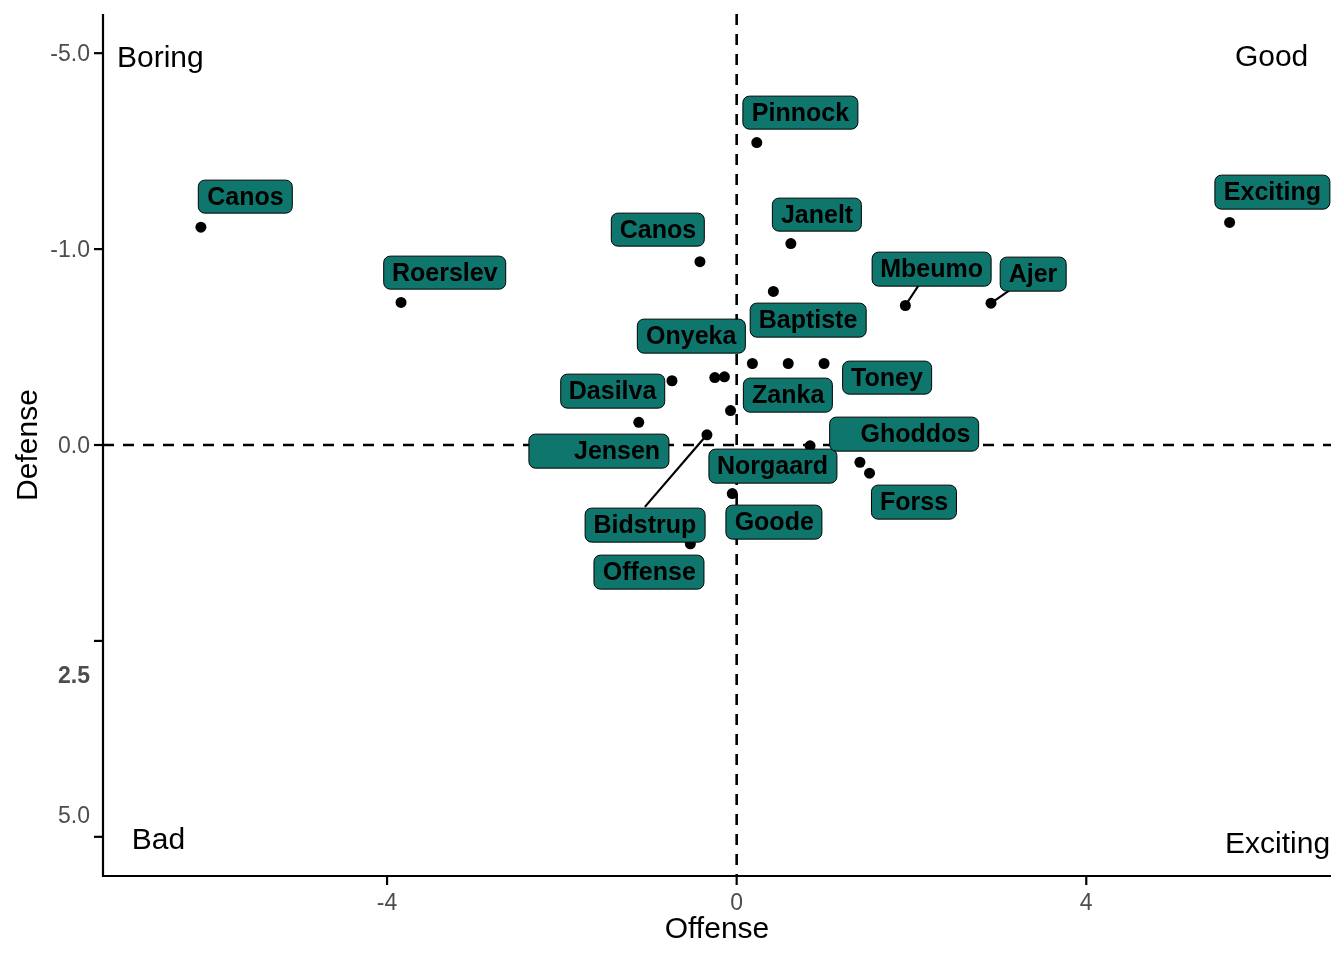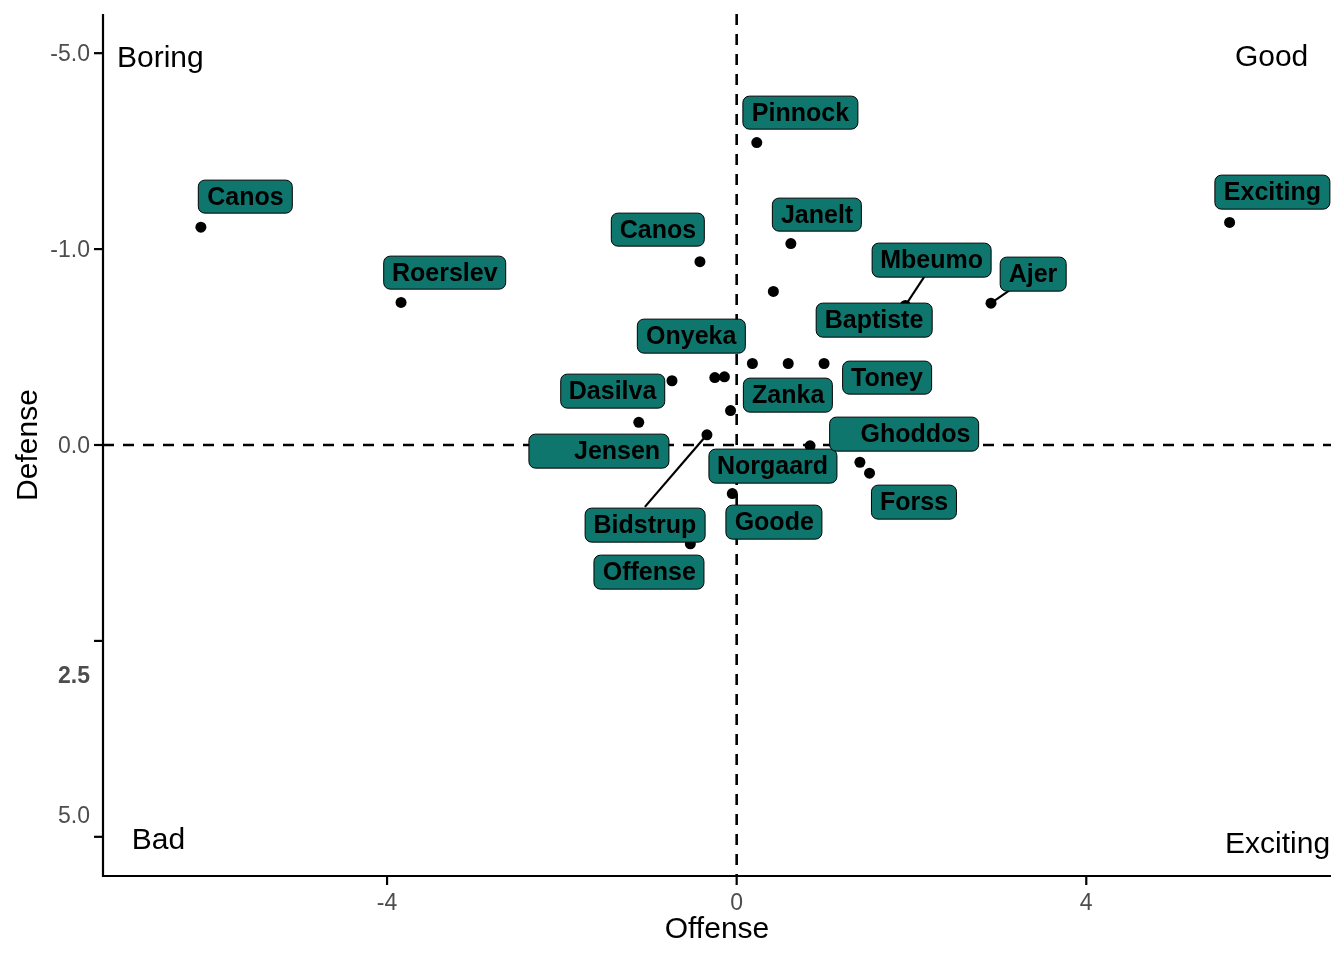--- a/index.html
+++ b/index.html
@@ -123,22 +123,22 @@
       <div class="tick-label x" style="left: 1086.27px; top: 889px;">4</div>
       <div class="quadrant-label" style="top: 57.1px; left: 116.984px;">Boring</div>
       <div class="quadrant-label" style="top: 55.5327px; right: 35.7246px;">Good</div>
       <div class="quadrant-label" style="top: 839.169px; left: 131.843px;">Bad</div>
       <div class="quadrant-label" style="top: 843.087px; right: 13.874px;">Exciting</div>
       <div class="player-label" style="left: 245.465px; top: 196.587px; text-align: right;">Canos</div>
       <div class="player-label" style="left: 444.742px; top: 272.6px;">Roerslev</div>
       <div class="player-label" style="left: 658.004px; top: 229.5px;">Canos</div>
       <div class="player-label" style="left: 800.469px; top: 112.738px;">Pinnock</div>
       <div class="player-label" style="left: 817.075px; top: 214.611px;">Janelt</div>
-      <div class="player-label" style="left: 826px; top: 320.402px; margin-left: 48px;">Baptiste</div>
-      <div class="player-label" style="left: 931.572px; top: 260px;">Mbeumo</div>
+      <div class="player-label" style="left: 760px; top: 320.402px; margin-left: 48px;">Baptiste</div>
+      <div class="player-label" style="left: 931.572px; top: 269px;">Mbeumo</div>
       <div class="player-label" style="left: 1032.96px; top: 274.167px;">Ajer</div>
       <div class="player-label" style="left: 1272.44px; top: 191.885px;">Exciting</div>
       <div class="player-label" style="left: 691.216px; top: 336.075px;">Onyeka</div>
       <div class="player-label" style="left: 788.233px; top: 394.847px;">Zanka</div>
       <div class="player-label" style="left: 886.997px; top: 377.607px;">Toney</div>
       <div class="player-label" style="left: 612.554px; top: 390.929px;">Dasilva</div>
       <div class="player-label" style="left: 598.57px; top: 451.269px; padding-left: 45px;">Jensen</div>
       <div class="player-label" style="left: 644.893px; top: 506.907px; margin-top: 18px;">Bidstrup</div>
       <div class="player-label" style="left: 772.5px; top: 466.158px;">Norgaard</div>
       <div class="player-label" style="left: 904.478px; top: 434.029px; padding-left: 30px;">Ghoddos</div>

